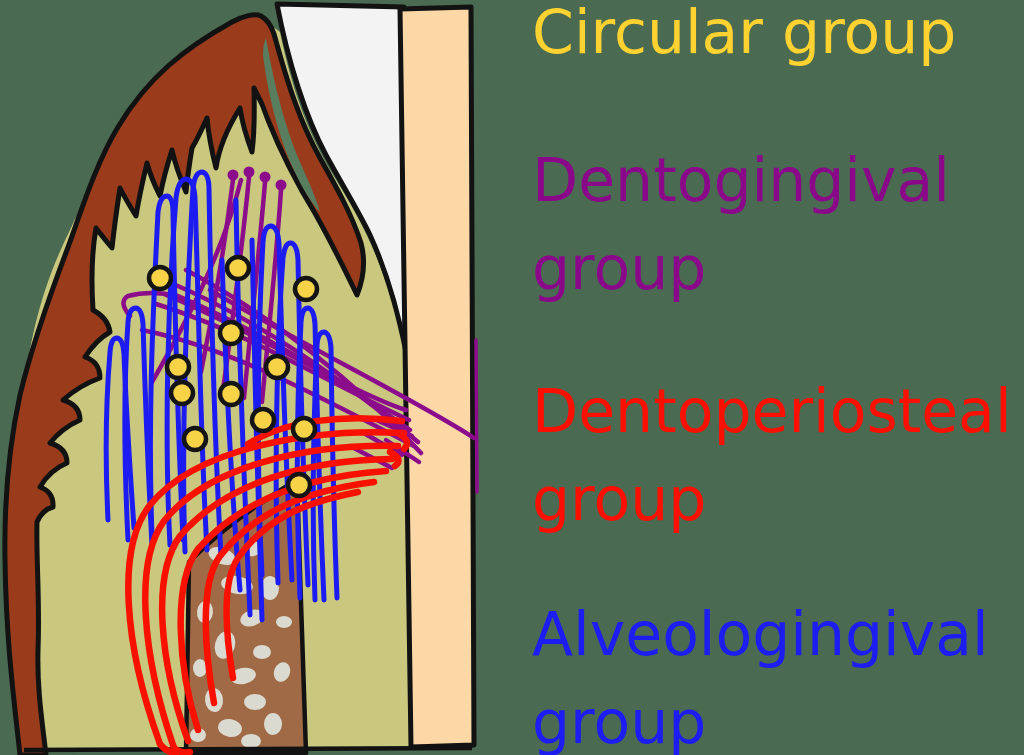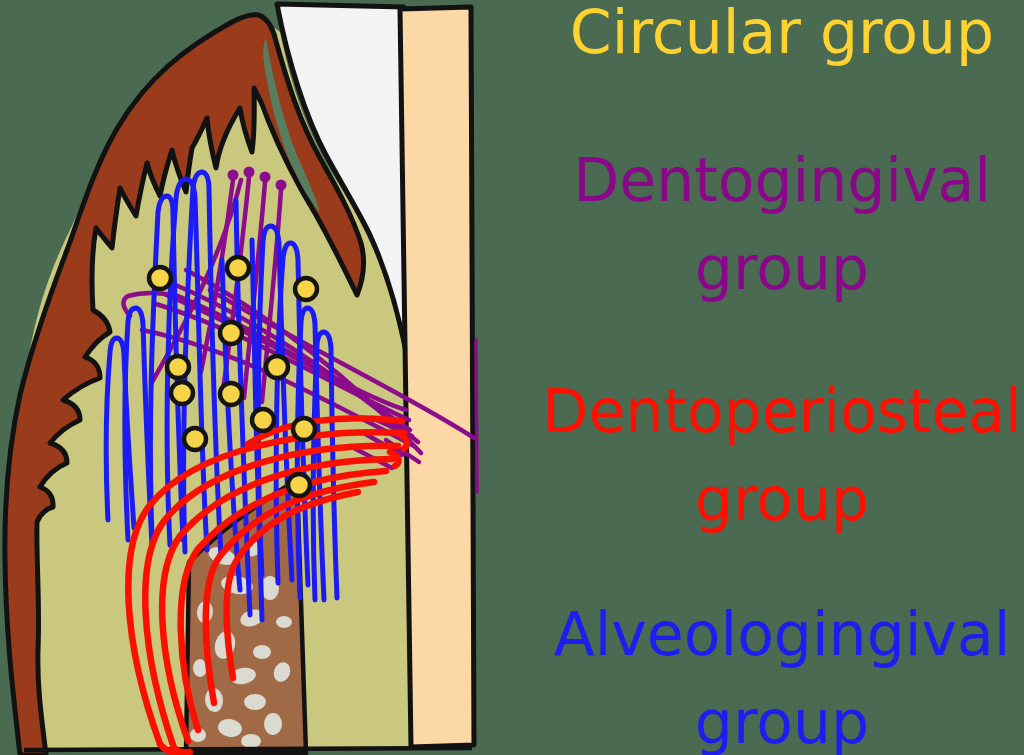--- a/index.html
+++ b/index.html
@@ -14,21 +14,21 @@
     width:500px;
     font-size:60px;
     line-height:88px;
     letter-spacing:0px;
     white-space:normal;
   }
 </style>
 </head>
 <body style="background: rgb(74, 106, 81);">
 
-<div id="canvas" style="background: rgb(74, 106, 81); text-align: center;">
+<div id="canvas" style="background: rgb(74, 106, 81);">
 
   <svg id="figure-svg" width="486" height="755" viewBox="0 0 486 755">
 
     <path d="M 30,748 L 28,600 C 26,540 20,480 22,420 C 26,340 45,280 70,230
              C 95,175 140,105 200,52 C 230,28 252,20 264,20 L 280,32
              C 292,90 308,132 330,170 C 352,205 372,240 385,280
              C 395,310 403,335 408,352 L 411,748 Z" fill="#c9c87e"></path>
 
     <path class="outline" stroke-width="5" stroke-linejoin="round" d="M 20,755
              C 14,700 6,640 5,560

